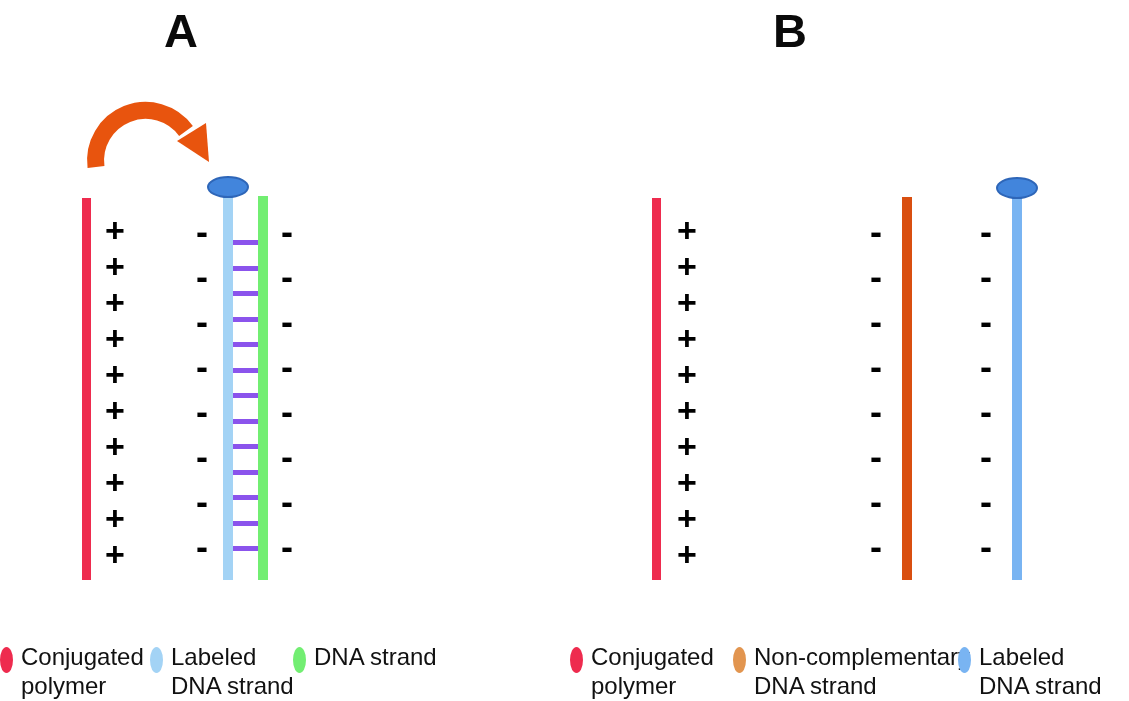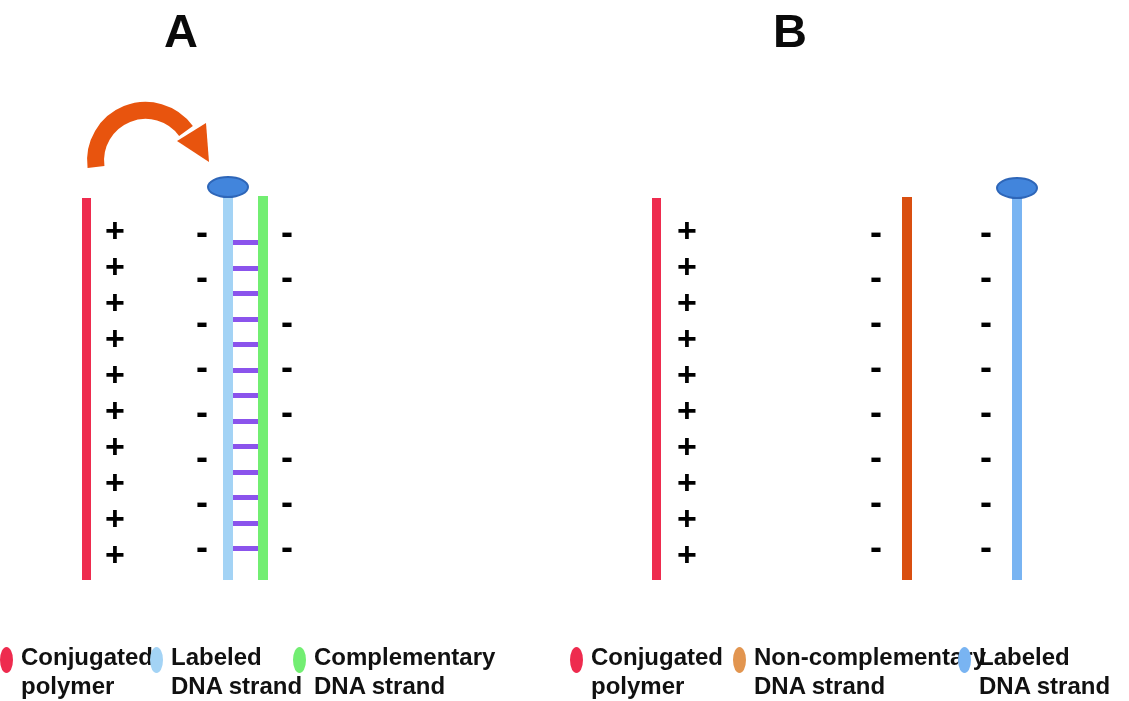--- a/index.html
+++ b/index.html
@@ -17,21 +17,21 @@
     background:var(--c-tag-fill);border:2px solid var(--c-tag-stroke);
   }
   .sym-col{position:absolute;width:44px;z-index:2;}
   .sym-col span{display:block;text-align:center;font-weight:700;color:#000;}
   .plus-col span{line-height:36px;font-size:34px;}
   .minus-col span{line-height:45px;font-size:36px;}
   .rungs{position:absolute;left:231px;top:240px;width:29px;display:flex;flex-direction:column;gap:20.5px;z-index:1;}
   .rung{height:5px;width:100%;background:var(--c-base-pair);}
   .legend-item{position:absolute;top:640px;display:flex;align-items:flex-start;}
   .swatch{width:13px;height:26px;border-radius:50%;margin-top:7px;flex:0 0 auto;}
-  .legend-text{margin:2px 0 0 8px;font-size:24px;line-height:29px;font-weight:700;color:#111;white-space:nowrap;}
+  .legend-text{margin:2px 0 0 8px;font-size:24px;line-height:29px;font-weight:400;color:#111;white-space:nowrap;}
   .sw-red{background:var(--c-conjugated-polymer);}
   .sw-lblue-a{background:var(--c-labeled-dna-a);}
   .sw-lblue-b{background:var(--c-labeled-dna-b);}
   .sw-green{background:var(--c-complementary-dna);}
   .sw-tan{background:var(--c-noncomplementary-swatch);}
   .arrow-svg{position:absolute;left:70px;top:95px;z-index:2;}
 </style>
 </head>
 <body>
 
@@ -149,21 +149,20 @@
   <div class="legend-item" style="left:150px;">
     <div class="swatch sw-lblue-a"></div>
     <div class="legend-text">
       <div>Labeled</div>
       <div>DNA strand</div>
     </div>
   </div>
   <div class="legend-item" style="left:293px;">
     <div class="swatch sw-green"></div>
     <div class="legend-text">
-      <div>Complementary</div>
       <div>DNA strand</div>
     </div>
   </div>
 
   <div class="legend-item" style="left:570px;">
     <div class="swatch sw-red"></div>
     <div class="legend-text">
       <div>Conjugated</div>
       <div>polymer</div>
     </div>

